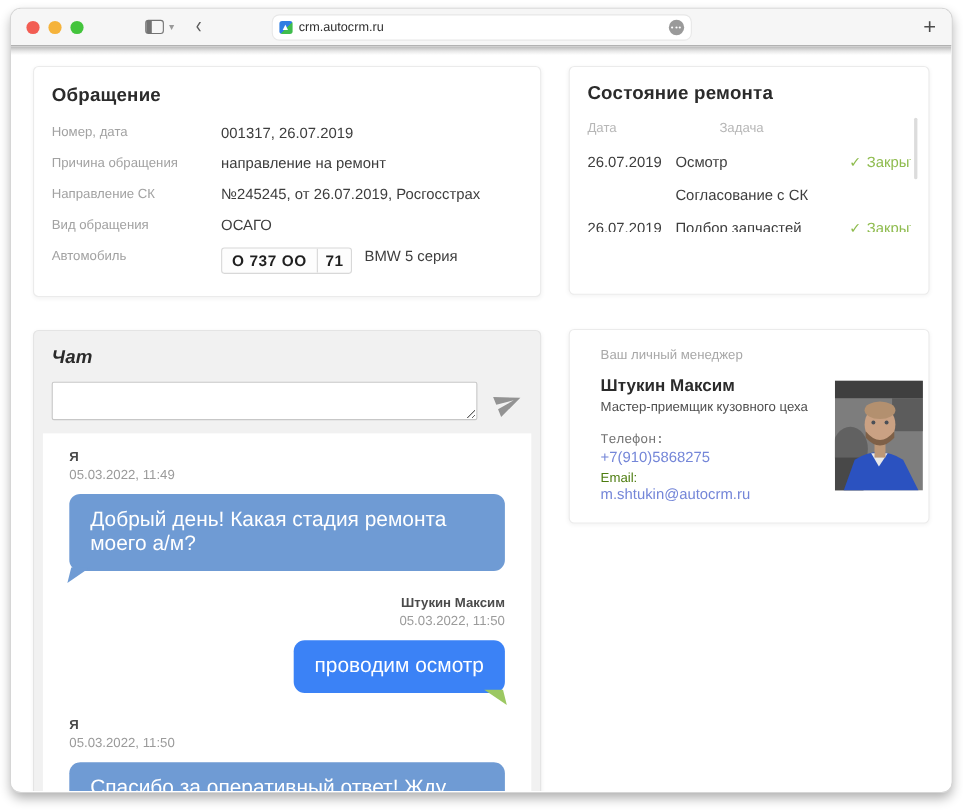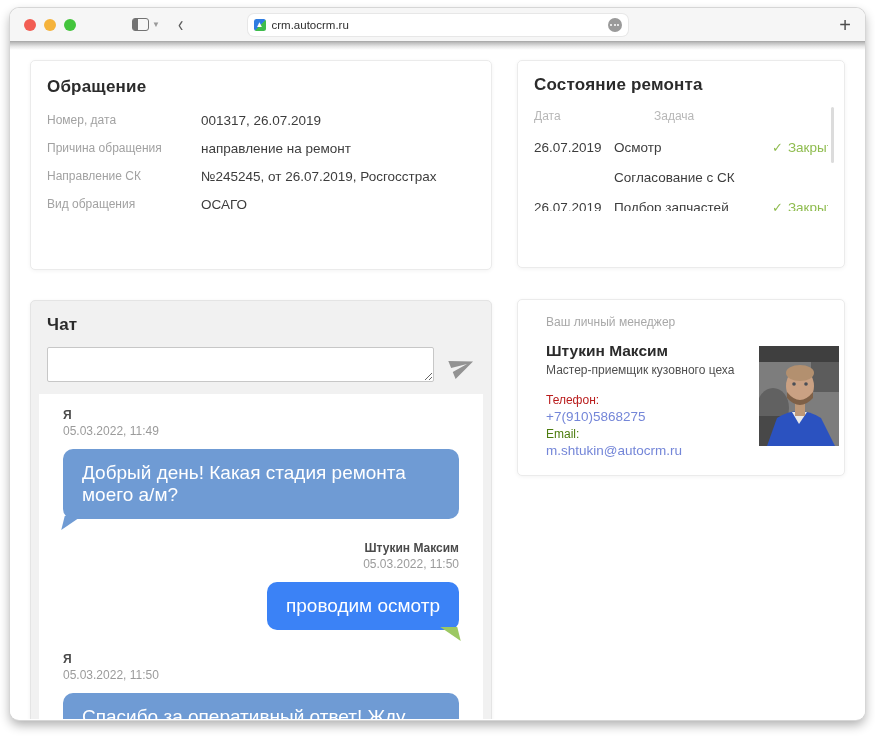--- a/index.html
+++ b/index.html
@@ -66,29 +66,29 @@
   .trow{height:30px;padding-top:11px;font-size:13.5px;color:#3d3d3d;line-height:19px;}
   .status-ok{color:#8fbc4f;font-size:13.5px;}
   .status-ok .chk{margin-right:5px;font-size:13px;}
   .tscroll{position:absolute;right:10px;top:46px;width:3px;height:56px;background:#dcdcdc;border-radius:2px;}
 
   
   .manager{margin-top:31px;height:177px;padding:15px 28px;position:relative;}
   .m-label{font-size:12px;color:#a8a8a8;}
   .m-name{font-size:15.5px;font-weight:700;color:#2b2b2b;margin-top:13px;}
   .m-role{font-size:12px;color:#4f4f4f;margin-top:3px;}
-  .m-sub{font-size:12px;color:#b91c1c;margin-top:16px;}
+  .m-sub{font-size:12px;color:#737373;margin-top:16px;font-family:Liberation Mono, monospace;}
   .m-sub2{font-size:12px;color:#4d7c0f;margin-top:2px;}
   .m-link{font-size:13.5px;color:#7486d8;text-decoration:none;display:inline-block;margin-top:1px;text-align:right;}
   .photo{position:absolute;top:46px;right:5px;width:80px;height:100px;display:block;}
 
   
   .chat{margin-top:30px;height:440px;background:#f1f1f1;border-color:#e4e4e4;
     padding:14px 16px 8px;display:flex;flex-direction:column;}
-  .chat .card-title{margin-bottom:12px;}
+  .chat .card-title{margin-bottom:12px;font-style:italic;}
   .chat-inrow{display:flex;align-items:flex-end;}
   .chat-input{width:402px;height:35px;border:1px solid #c7c7c7;border-radius:2px;background:#fff;
     resize:both;font-family:inherit;font-size:13px;padding:6px 8px;outline:none;}
   .send{margin-left:14px;margin-bottom:2px;width:28px;height:28px;border:none;background:none;
     padding:0;cursor:pointer;display:flex;align-items:center;justify-content:center;}
   .chat-msgs{margin:12px -8px 0;background:#fff;flex:1;padding:14px 24px 10px;overflow:hidden;}
   .msg{margin-bottom:22px;}
   .msg.right{text-align:right;}
   .m-author{font-size:12px;font-weight:700;color:#4a4a4a;}
   .m-time{font-size:12px;color:#9b9b9b;margin-top:2px;}
@@ -146,20 +146,28 @@
             <span class="fvalue">направление на ремонт</span>
           </div>
           <div class="frow">
             <span class="flabel">Направление СК</span>
             <span class="fvalue">№245245, от 26.07.2019, Росгосстрах</span>
           </div>
           <div class="frow">
             <span class="flabel">Вид обращения</span>
             <span class="fvalue">ОСАГО</span>
           </div>
+          <div class="frow">
+            <span class="flabel">Автомобиль</span>
+            <span class="plate">
+              <span class="num">О 737 ОО</span>
+              <span class="reg">71</span>
+            </span>
+            <span class="car-model">BMW 5 серия</span>
+          </div>
         </div>
 
         <div class="card chat">
           <div class="card-title">Чат</div>
           <div class="chat-inrow">
             <textarea class="chat-input" style=""></textarea>
             <button class="send">
               <svg width="26" height="26" viewBox="0 0 24 24" style="transform:rotate(-22deg);">
                 <path d="M2 21l21-9L2 3v7l15 2-15 2z" fill="#939393"></path>
               </svg>

